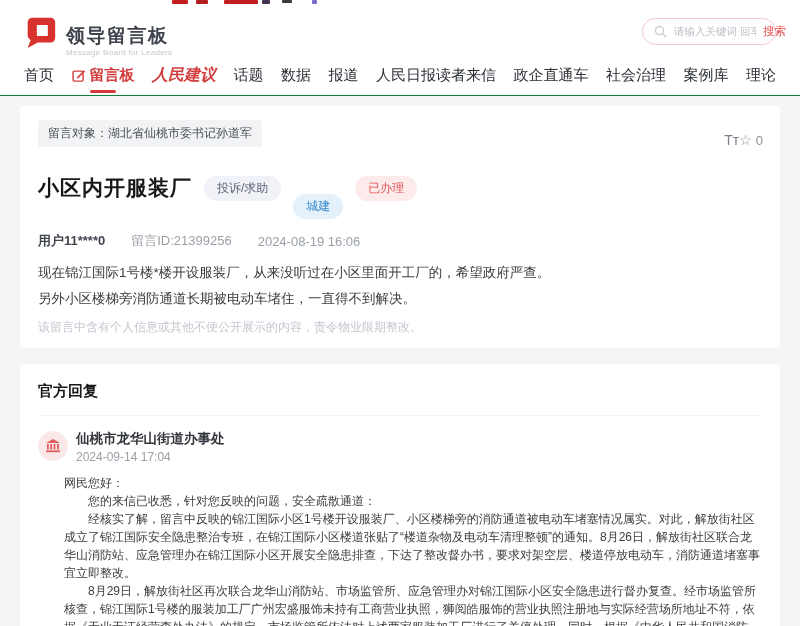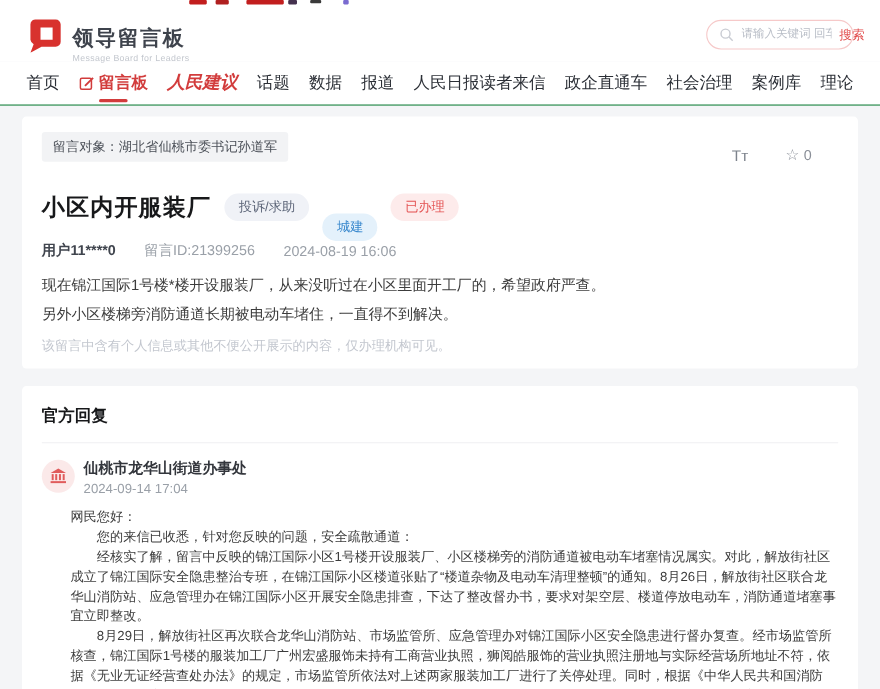--- a/index.html
+++ b/index.html
@@ -68,25 +68,25 @@
   .badge {
     display:inline-block; background:#f2f3f5; color:#4a4f57;
     font-size:12px; padding:5px 10px; border-radius:3px;
   }
   .title-row { display:flex; align-items:center; margin-top:10px; gap:12px; }
   .msg-title { font-size:21px; font-weight:bold; color:#17181a; letter-spacing:1px; }
   .tag { font-size:12px; padding:4px 13px; border-radius:13px; white-space:nowrap; }
   .tag-gray { background:#f0f2f7; color:#5c6578; }
   .tag-blue { background:#e4f1fb; color:#3787cd;margin-top:37px; }
   .tag-red  { background:#fdebeb; color:#e45454; }
-  .tools { position:absolute; top:26px; right:42px; display:flex; align-items:flex-end; gap:34px; }
+  .tools { position:absolute; top:26px; right:17px; display:flex; align-items:flex-end; }
   .font-toggle { font-size:14px; color:#7d838c; cursor:pointer; }
   .star { display:flex; align-items:center; gap:4px; color:#8a8f98; font-size:13px; cursor:pointer; }
   .star-glyph { font-size:14px; }
-  .meta-row { display:flex; align-items:center; gap:26px; }
+  .meta-row { display:flex; align-items:center; gap:26px; margin-top:13px; }
   .meta-user { font-size:13px; font-weight:bold; color:#40454e; }
   .meta-dim { font-size:13px; color:#9aa0a8; }
   .msg-body { margin-top:10px; }
   .msg-body p { font-size:13.5px; color:#3c3c3c; line-height:26px; }
   .privacy-note { margin-top:7px; font-size:12px; color:#c3c7cf; }
 
   
   .card-reply { margin-top:16px; padding:12px 18px 20px 18px; }
   .section-title {
     font-size:15px; font-weight:bold; color:#17181a;
@@ -177,21 +177,21 @@
     <span class="meta-user">用户11****0</span>
     <span class="meta-dim">留言ID:21399256</span>
     <span class="meta-dim">2024-08-19 16:06</span>
   </div>
 
   <div class="msg-body">
     <p>现在锦江国际1号楼*楼开设服装厂，从来没听过在小区里面开工厂的，希望政府严查。</p>
     <p>另外小区楼梯旁消防通道长期被电动车堵住，一直得不到解决。</p>
   </div>
 
-  <p class="privacy-note">该留言中含有个人信息或其他不便公开展示的内容，仅办理机构可见。</p>
+  <p class="privacy-note">该留言中含有个人信息或其他不便公开展示的内容，责令物业限期整改。</p>
 </section>
 
 <section class="card card-reply">
   <h2 class="section-title">官方回复</h2>
 
   <div class="agency-row">
     <div class="avatar">
       <svg width="16" height="16" viewBox="0 0 16 16">
         <path fill="#e05b5b" d="M8 1 L15 5 H1 Z"></path>
         <rect x="2" y="6" width="1.8" height="5.5" fill="#e05b5b"></rect>

